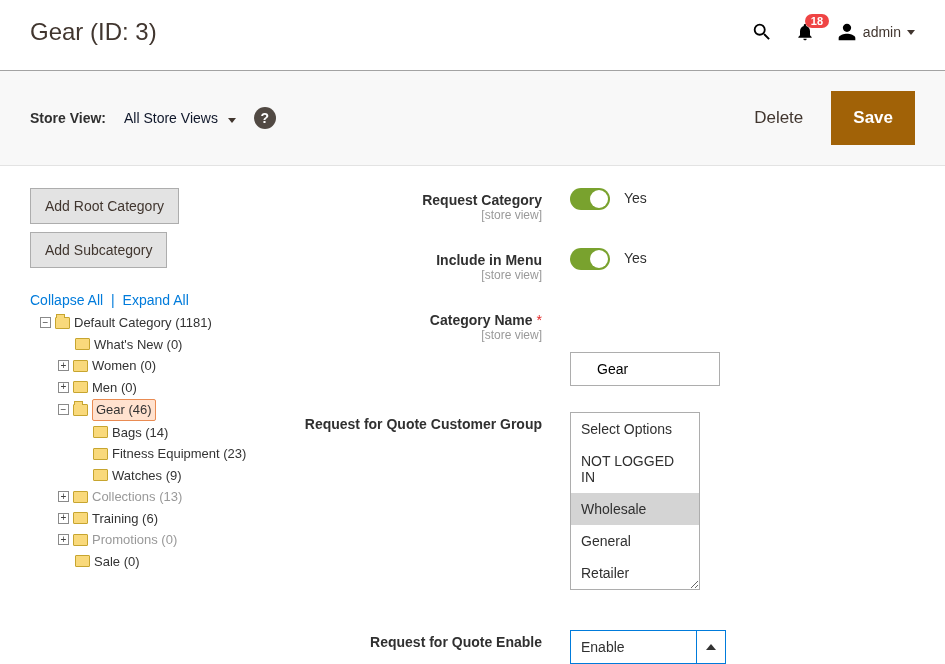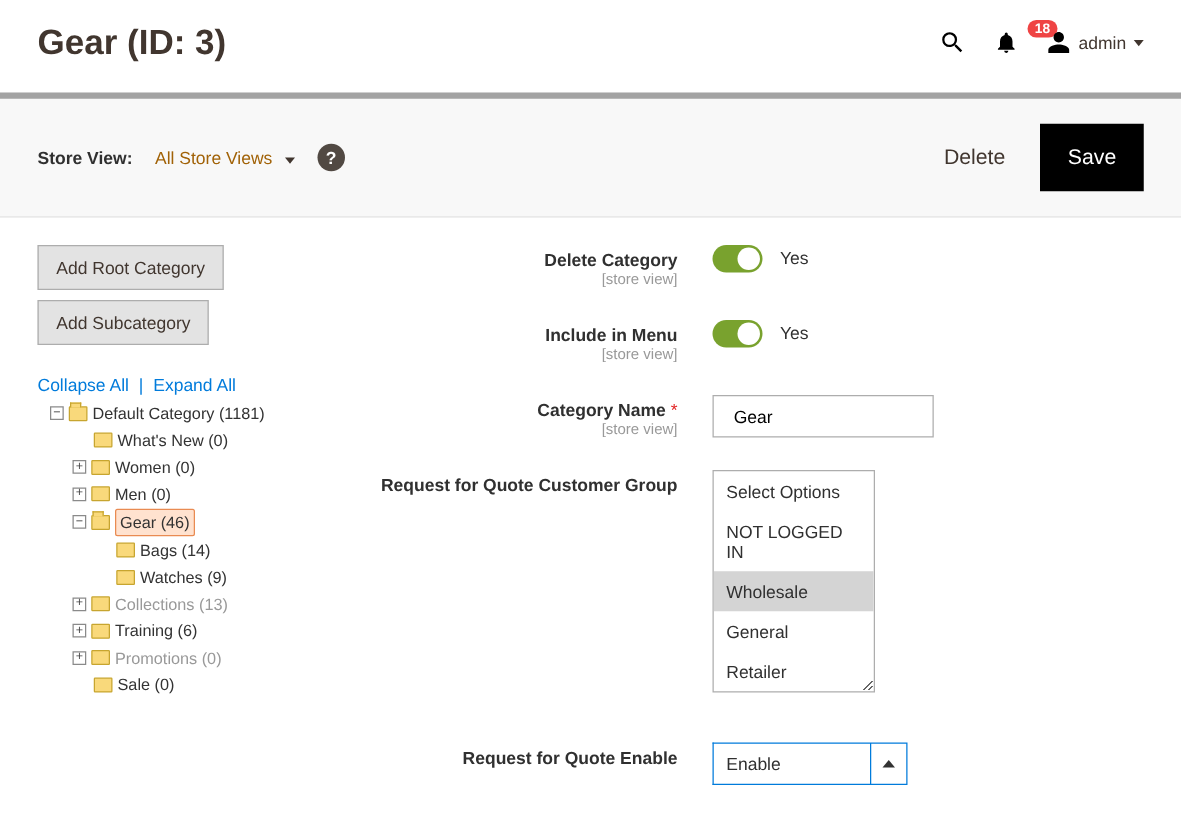--- a/index.html
+++ b/index.html
@@ -11,40 +11,40 @@
     background: #fff;
     width: 945px;
   }
   
   .header {
     display: flex;
     align-items: center;
     padding: 18px 30px 24px 30px;
   }
   .page-title {
-    font-size: 28px;
-    font-weight: 700;
+    font-size: 24px;
+    font-weight: 400;
     color: #41362f;
     flex: 1;
   }
   .header-actions {
     display: flex;
     align-items: center;
     gap: 22px;
   }
   .icon-wrap {
     position: relative;
     display: inline-flex;
     align-items: center;
     justify-content: center;
   }
   .badge {
     position: absolute;
     top: -8px;
-    left: 27px;
+    left: 10px;
     background: #ef4444;
     color: #fff;
     font-size: 11px;
     font-weight: 600;
     border-radius: 10px;
     padding: 1px 6px;
   }
   .admin-label {
     color: #41362f;
     font-size: 14px;
@@ -55,38 +55,38 @@
     width: 0; height: 0;
     border-left: 4px solid transparent;
     border-right: 4px solid transparent;
     border-top: 5px solid #41362f;
     margin-left: 6px;
   }
 
   
   .toolbar {
     background: #f8f8f8;
-    border-top: 5px solid #a3a3a3;
+    border-top: 1px solid #a3a3a3;
     border-bottom: 1px solid #e3e3e3;
     padding: 20px 30px;
     display: flex;
     align-items: center;
   }
   .toolbar-left {
     display: flex;
     align-items: center;
     gap: 18px;
     flex: 1;
   }
   .sv-label {
     font-weight: 700;
     color: #303030;
   }
   .sv-value {
-    color: #a16207;
+    color: #0f172a;
   }
   .help-icon {
     width: 22px; height: 22px;
     background: #514943;
     border-radius: 50%;
     color: #fff;
     display: inline-flex;
     align-items: center;
     justify-content: center;
     font-weight: 700;
@@ -96,26 +96,26 @@
     display: flex;
     align-items: center;
     gap: 28px;
   }
   .link-delete {
     color: #41362f;
     font-size: 17px;
     cursor: pointer;
   }
   .btn-save {
-    background: #000000;
+    background: #a16207;
     color: #fff;
     border: none;
     padding: 17px 22px;
     font-size: 17px;
-    font-weight: 400;
+    font-weight: 700;
     cursor: pointer;
   }
 
   
   .content {
     display: flex;
     padding: 22px 30px 40px 30px;
   }
   .sidebar { width: 270px; flex-shrink: 0; }
   .btn-gray {
@@ -227,23 +227,24 @@
     position:absolute;
     right:2px; top:2px;
     width:18px; height:18px;
     background:#fff;
     border-radius:50%;
   }
   .toggle-text { color:#303030; padding-top:2px; }
 
   .text-input {
     border: 1px solid #adadad;
-    padding: 8px 16px;
-    font-size: 14px;
-    width: 177px;
+    padding: 8px 26px;
+    font-size: 14px;
+    width: 150px;
+    margin-top: 44px;
   }
   .multiselect {
     border: 1px solid #adadad;
     width: 130px;
     resize: both;
     overflow: auto;
     min-height: 160px;
   }
   .ms-option {
     padding: 8px 10px;
@@ -358,20 +359,25 @@
         <span class="node-label selected">Gear (46)</span>
       </div>
       <div class="tree-node ind3">
         <span class="toggle-spacer"></span>
         <span class="folder"></span>
         <span class="node-label">Bags (14)</span>
       </div>
       <div class="tree-node ind3">
         <span class="toggle-spacer"></span>
         <span class="folder"></span>
+        <span class="node-label">Fitness Equipment (23)</span>
+      </div>
+      <div class="tree-node ind3">
+        <span class="toggle-spacer"></span>
+        <span class="folder"></span>
         <span class="node-label">Watches (9)</span>
       </div>
       <div class="tree-node ind2">
         <span class="toggle">+</span>
         <span class="folder"></span>
         <span class="node-label muted">Collections (13)</span>
       </div>
       <div class="tree-node ind2">
         <span class="toggle">+</span>
         <span class="folder"></span>
@@ -386,21 +392,21 @@
         <span class="toggle-spacer"></span>
         <span class="folder"></span>
         <span class="node-label">Sale (0)</span>
       </div>
     </div>
   </div>
 
   <div class="form-area">
     <div class="form-row">
       <div class="form-label">
-        <span class="lbl">Delete Category</span>
+        <span class="lbl">Request Category</span>
         <span class="scope">[store view]</span>
       </div>
       <div class="form-field">
         <div class="toggle-switch"></div>
         <span class="toggle-text">Yes</span>
       </div>
     </div>
 
     <div class="form-row">
       <div class="form-label">

